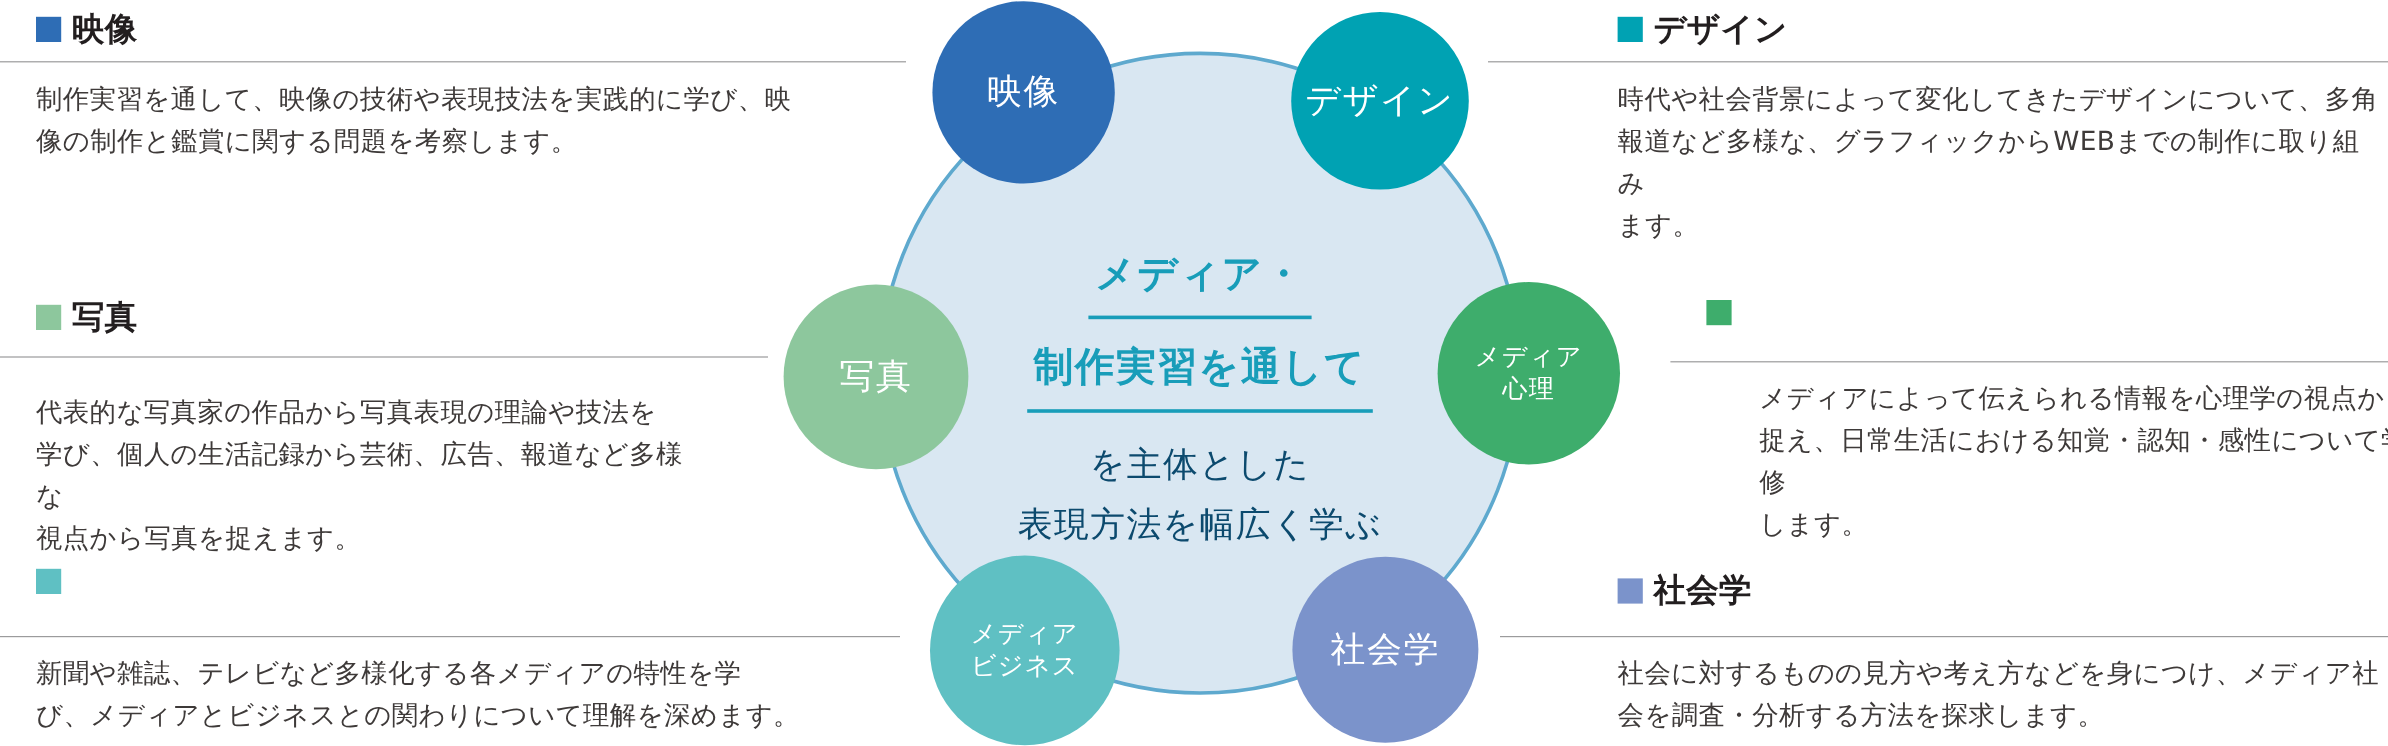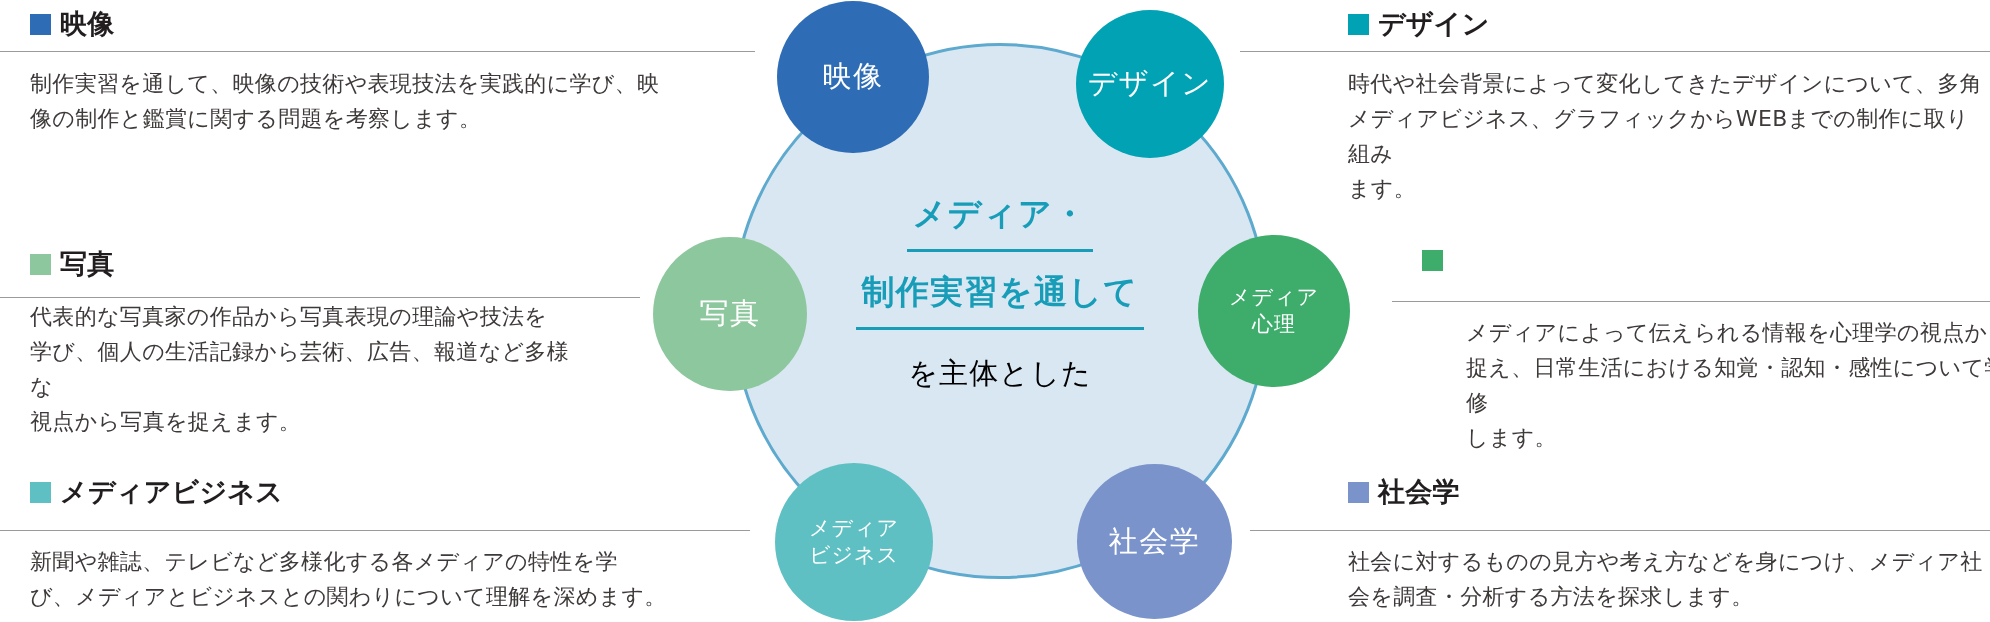--- a/index.html
+++ b/index.html
@@ -14,21 +14,21 @@
     font-size:27px;font-weight:bold;color:#221e1f;letter-spacing:0.01em;
     white-space:nowrap;
   }
   .sec-square{width:21px;height:21px;flex:none;}
   .sec-rule{position:absolute;height:1px;background:#9b9b9c;}
   .sec-body{
     position:absolute;font-size:22px;line-height:35px;color:#3e3a39;
     letter-spacing:0.015em;white-space:pre-line;
   }
   #head-eizo{left:30px;top:6px;}      #rule-eizo{left:0;top:51px;width:755px;}      #body-eizo{left:30px;top:66px;width:680px;}
-  #head-shashin{left:30px;top:246px;} #rule-shashin{left:0;top:297px;width:640px;}  #body-shashin{left:30px;top:299px;width:560px;}
+  #head-shashin{left:30px;top:246px;} #rule-shashin{left:0;top:297px;width:640px;}  #body-shashin{left:30px;top:327px;width:560px;}
   #head-business{left:30px;top:474px;}#rule-business{left:0;top:530px;width:750px;} #body-business{left:30px;top:544px;width:660px;}
   #head-design{left:1348px;top:6px;}  #rule-design{left:1240px;top:51px;width:750px;}  #body-design{left:1348px;top:66px;width:640px;}
   #head-psych{left:1422px;top:250px;} #rule-psych{left:1392px;top:301px;width:598px;}  #body-psych{left:1466px;top:315px;width:560px;}
   #head-soc{left:1348px;top:474px;}   #rule-soc{left:1250px;top:530px;width:740px;}    #body-soc{left:1348px;top:544px;width:640px;}
   
   .big-circle{
     position:absolute;left:732px;top:43px;width:536px;height:536px;
     border-radius:50%;border:3px solid #5ea9ce;box-sizing:border-box;
   }
   .node{
@@ -40,28 +40,28 @@
   #node-eizo{left:777px;top:1px;width:152px;height:152px;}
   #node-design{left:1076px;top:10px;width:148px;height:148px;}
   #node-shashin{left:653px;top:237px;width:154px;height:154px;}
   #node-psych{left:1198px;top:235px;width:152px;height:152px;}
   #node-business{left:775px;top:463px;width:158px;height:158px;}
   #node-soc{left:1077px;top:464px;width:155px;height:155px;}
   .center-text{
     position:absolute;left:732px;top:192px;width:536px;text-align:center;
   }
   .center-title-line{
-    display:block;margin:0 auto 18px auto;
+    display:block;margin:14px auto 18px auto;
   }
   .center-title-line span{
     display:inline-block;font-size:33px;font-weight:bold;letter-spacing:0.04em;
     padding:0 6px 12px 6px;border-bottom:3px solid;
   }
   .center-subtitle{
-    font-size:29px;color:#000000;letter-spacing:0.04em;line-height:50px;margin-top:14px;
+    font-size:29px;color:#0c4a6e;letter-spacing:0.04em;line-height:50px;margin-top:14px;
   }
 </style>
 </head>
 <body>
 
 <div class="sec-head" id="head-eizo">
   <span class="sec-square" style="background: rgb(46, 109, 181);"></span>
   <span>映像</span>
 </div>
 <div class="sec-rule" id="rule-eizo"></div>
@@ -72,33 +72,32 @@
   <span class="sec-square" style="background: rgb(141, 199, 157);"></span>
   <span>写真</span>
 </div>
 <div class="sec-rule" id="rule-shashin"></div>
 <div class="sec-body" id="body-shashin">代表的な写真家の作品から写真表現の理論や技法を
 学び、個人の生活記録から芸術、広告、報道など多様な
 視点から写真を捉えます。</div>
 
 <div class="sec-head" id="head-business">
   <span class="sec-square" style="background: rgb(95, 192, 195);"></span>
-  <span>メディアビジネス</span>
 </div>
 <div class="sec-rule" id="rule-business"></div>
 <div class="sec-body" id="body-business">新聞や雑誌、テレビなど多様化する各メディアの特性を学
 び、メディアとビジネスとの関わりについて理解を深めます。</div>
 
 <div class="sec-head" id="head-design">
   <span class="sec-square" style="background: rgb(0, 162, 179);"></span>
   <span>デザイン</span>
 </div>
 <div class="sec-rule" id="rule-design"></div>
 <div class="sec-body" id="body-design">時代や社会背景によって変化してきたデザインについて、多角
-メディアビジネス、グラフィックからWEBまでの制作に取り組み
+報道など多様な、グラフィックからWEBまでの制作に取り組み
 ます。</div>
 
 <div class="sec-head" id="head-psych">
   <span class="sec-square" style="background: rgb(62, 173, 108);"></span>
 </div>
 <div class="sec-rule" id="rule-psych"></div>
 <div class="sec-body" id="body-psych">メディアによって伝えられる情報を心理学の視点から
 捉え、日常生活における知覚・認知・感性について学修
 します。</div>
 
@@ -113,20 +112,21 @@
 <div class="big-circle" style="background: rgb(217, 231, 242); border-color: rgb(94, 169, 206);"></div>
 
 <div class="center-text">
   <div class="center-title-line">
     <span style="color: rgb(24, 157, 185); border-bottom-color: rgb(24, 157, 185);">メディア・</span>
   </div>
   <div class="center-title-line">
     <span style="color: rgb(24, 157, 185); border-bottom-color: rgb(24, 157, 185);">制作実習を通して</span>
   </div>
   <div class="center-subtitle">を主体とした</div>
+  <div class="center-subtitle" style="margin-top:0;">表現方法を幅広く学ぶ</div>
 </div>
 
 <div class="node" id="node-eizo" style="background: rgb(46, 109, 181);">映像</div>
 <div class="node" id="node-design" style="background: rgb(0, 162, 179);">デザイン</div>
 <div class="node" id="node-shashin" style="background: rgb(141, 199, 157);">写真</div>
 <div class="node two-line" id="node-psych" style="background: rgb(62, 173, 108);">メディア
 心理</div>
 <div class="node two-line" id="node-business" style="background: rgb(95, 192, 195);">メディア
 ビジネス</div>
 <div class="node" id="node-soc" style="background: rgb(123, 147, 203);">社会学</div>

